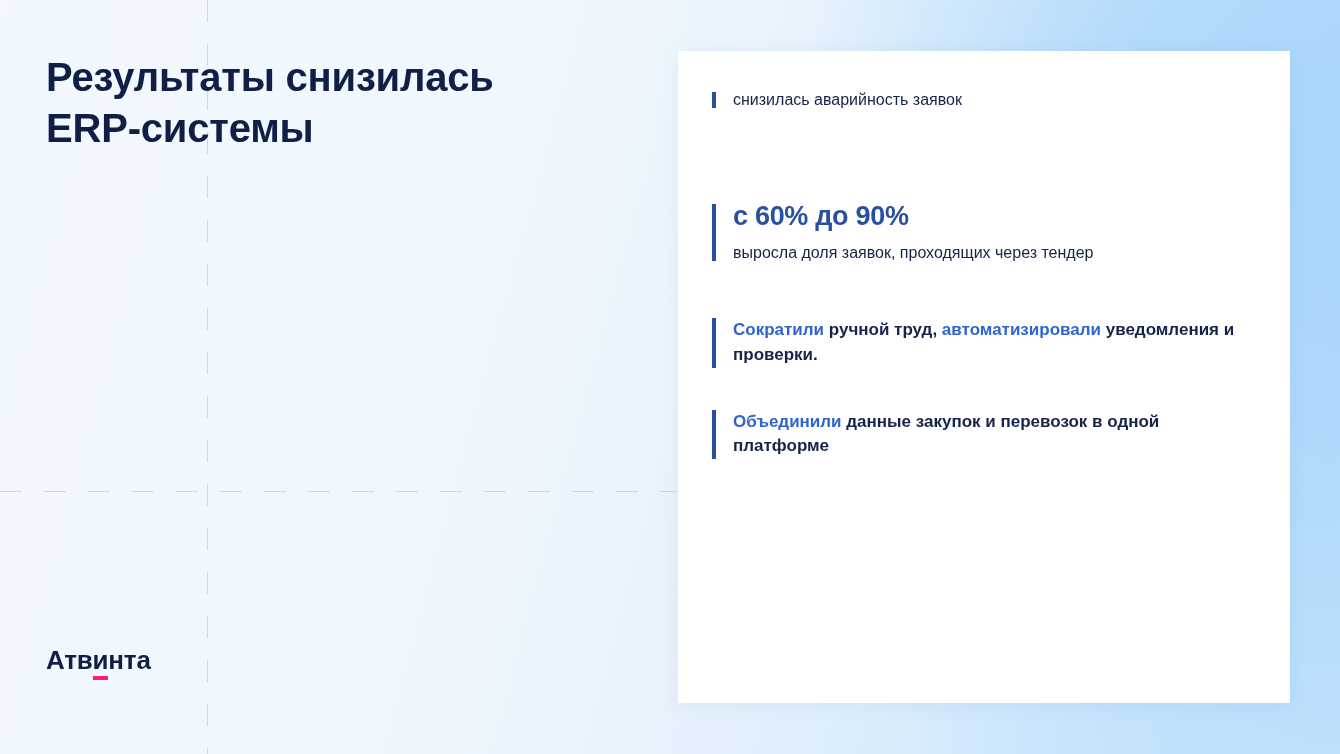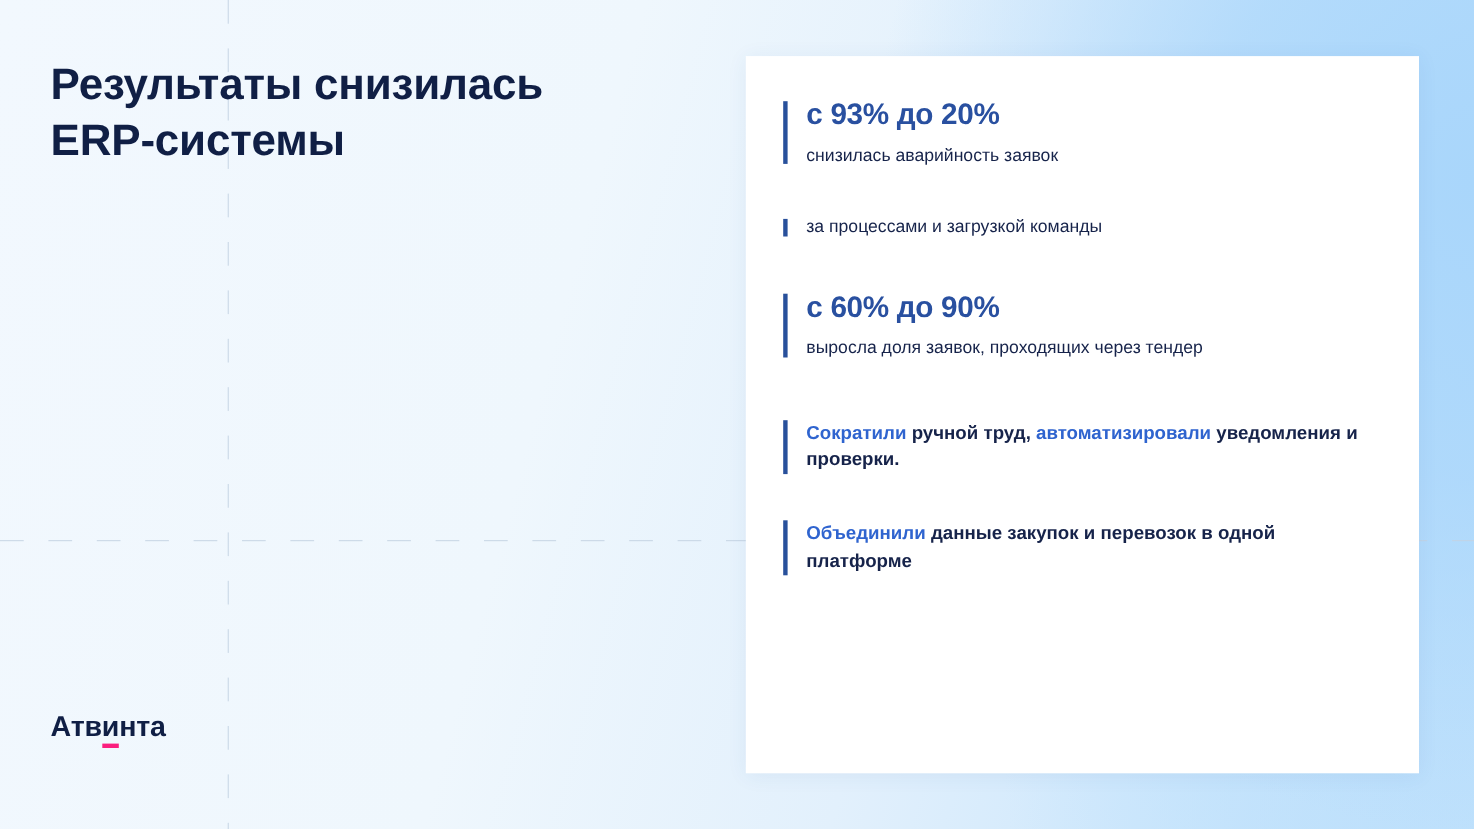--- a/index.html
+++ b/index.html
@@ -149,27 +149,25 @@
       <span class="mark-underline"></span>
     </span>
     <span>нта</span>
   </div>
 
   <div id="card">
     <div class="stat-list">
 
       <div class="stat sp-1">
         <span class="bar"></span>
-        <div class="headline">с 93% до 20%</div>
         <div class="sub">снизилась аварийность заявок</div>
       </div>
 
       <div class="stat sp-2">
         <span class="bar"></span>
-        <div class="sub">за процессами и загрузкой команды</div>
       </div>
 
       <div class="stat sp-3">
         <span class="bar"></span>
         <div class="headline">с 60% до 90%</div>
         <div class="sub">выросла доля заявок, проходящих через тендер</div>
       </div>
 
       <div class="stat plain">
         <span class="bar"></span>

